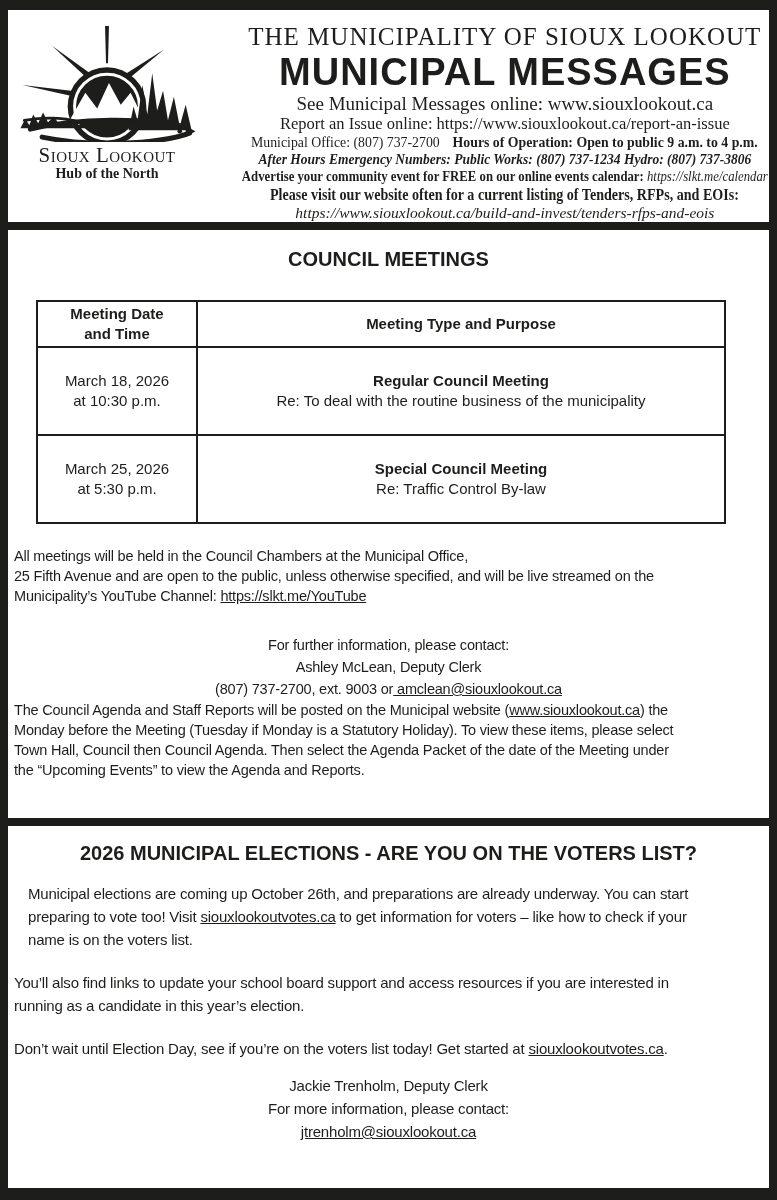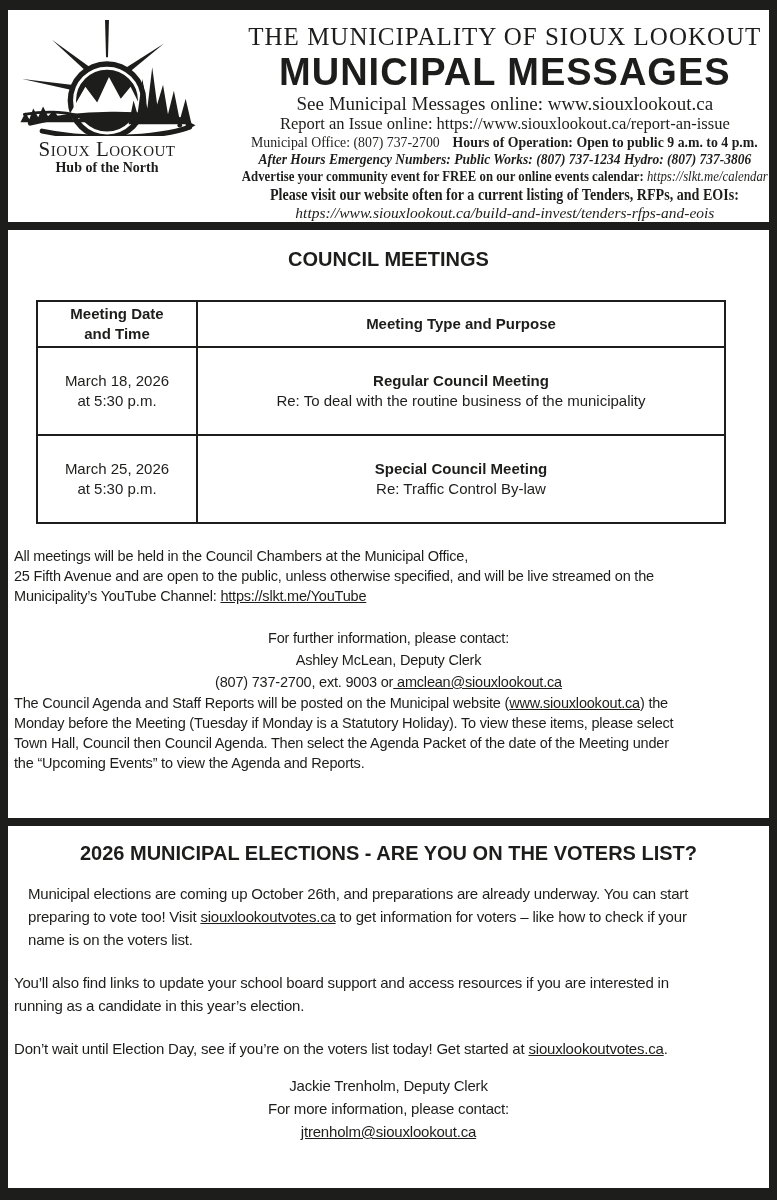--- a/index.html
+++ b/index.html
@@ -8,21 +8,21 @@
   .page{
     width:777px;height:1200px;background:var(--paper);color:var(--ink);
     border-style:solid;border-color:var(--ink);
     border-width:10px 8px 12px 8px;
     font-family:"Liberation Sans",sans-serif;
   }
   .sec{overflow:hidden;}
   .divider{height:8px;background:var(--ink);}
   
   .sec-header{height:212px;display:flex;}
-  .logo-box{width:198px;flex:none;text-align:center;padding-top:8px;}
+  .logo-box{width:198px;flex:none;text-align:center;padding-top:14px;}
   .logo-box svg{display:block;margin:0 auto;}
   .logo-wordmark{font-family:"Liberation Serif",serif;font-variant:small-caps;font-size:21px;letter-spacing:.5px;line-height:1.05;margin-top:2px;}
   .logo-tagline{font-family:"Liberation Serif",serif;font-weight:bold;font-size:14px;line-height:1.15;}
   .header-text{flex:1;text-align:center;padding:12px 4px 0 0;}
   .h-title{font-family:"Liberation Serif",serif;font-size:25px;letter-spacing:1px;line-height:30px;}
   .h-subtitle{font-weight:900;font-size:38px;letter-spacing:1px;line-height:40px;}
   .h-l1{font-family:"Liberation Serif",serif;font-size:19px;line-height:23px;}
   .h-l2{font-family:"Liberation Serif",serif;font-size:16.5px;line-height:18px;}
   .h-l3{font-family:"Liberation Serif",serif;font-size:15px;line-height:18px;}
   .h-l3 .hours{font-weight:bold;margin-left:14px;}
@@ -44,21 +44,21 @@
   table.meetings{border-collapse:collapse;width:690px;margin:28px 0 0 28px;}
   table.meetings td{border:2px solid var(--ink);vertical-align:middle;text-align:center;font-size:15px;line-height:20px;padding:2px 8px;}
   table.meetings .hrow td{height:44px;font-weight:bold;}
   table.meetings .drow td{height:88px;}
   .col-date{width:160px;white-space:pre-line;}
   .mtg-type{font-weight:bold;}
   .para{white-space:pre-line;text-align:left;font-size:14.5px;line-height:20px;letter-spacing:-.2px;margin:0;padding:0 6px;}
   .para-el{font-size:15px;line-height:23px;}
   .contact{text-align:center;font-size:14.5px;line-height:22px;letter-spacing:-.2px;}
   .contact-el{font-size:15px;line-height:23px;}
-  .mt22{margin-top:22px;} .mt24{margin-top:21px;} .mt16{}
+  .mt22{margin-top:22px;} .mt24{margin-top:28px;} .mt16{}
   .mt18{margin-top:16px;padding-left:20px;} .mt20{margin-top:20px;} .mt14{margin-top:14px;}
   a.link{color:inherit;text-decoration:underline;cursor:pointer;}
 </style>
 </head>
 <body>
 
 <div class="page">
 
   <div class="sec sec-header">
     <div class="logo-box">
@@ -107,21 +107,21 @@
 
     <table class="meetings">
       <tbody>
           <tr class="hrow">
         <td class="col-date">Meeting Date
 and Time</td>
         <td>Meeting Type and Purpose</td>
       </tr>
       <tr class="drow">
         <td class="col-date">March 18, 2026
-at 5:30 p.m.</td>
+at 10:30 p.m.</td>
         <td>
           <div class="mtg-type">Regular Council Meeting</div>
           <div>Re: To deal with the routine business of the municipality</div>
         </td>
       </tr>
       <tr class="drow">
         <td class="col-date">March 25, 2026
 at 5:30 p.m.</td>
         <td>
           <div class="mtg-type">Special Council Meeting</div>

